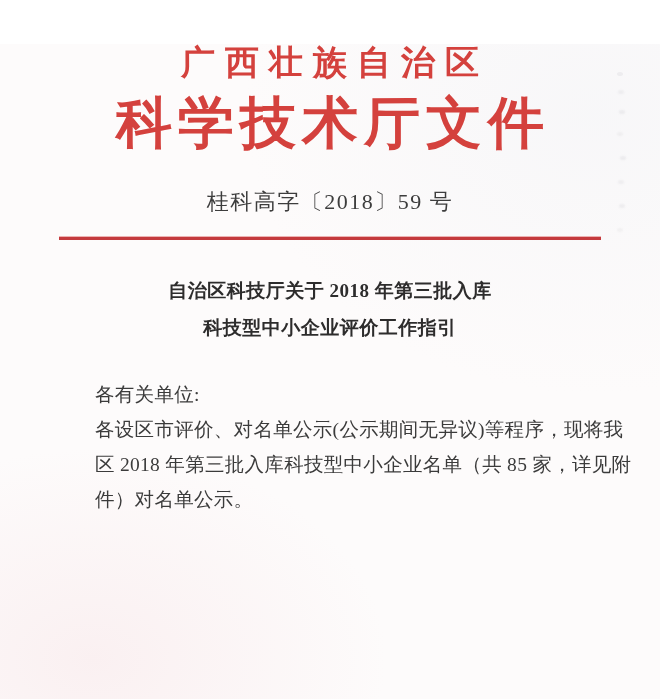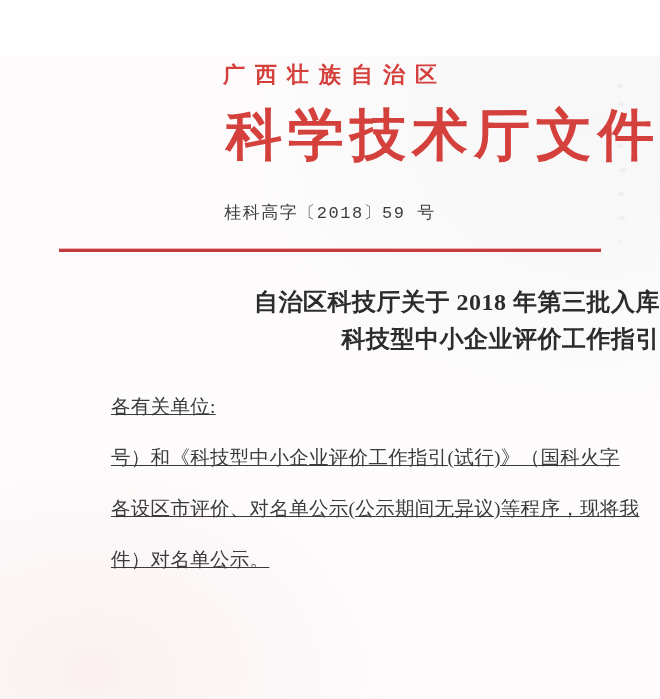--- a/index.html
+++ b/index.html
@@ -28,53 +28,52 @@
     box-shadow:
       1px 18px 2px rgba(150,150,155,.10),
       2px 38px 2px rgba(150,150,155,.12),
       0px 60px 2px rgba(150,150,155,.09),
       3px 84px 2px rgba(150,150,155,.12),
       1px 108px 2px rgba(150,150,155,.10),
       2px 132px 2px rgba(150,150,155,.11),
       0px 156px 2px rgba(150,150,155,.08);
   }
   .region{
-    margin:56px 0 0;text-align:center;
+    margin:44px 0 0;text-align:center;
     color:var(--red);
-    font-size:22px;line-height:38px;font-weight:bold;
+    font-size:34px;line-height:38px;font-weight:bold;
     letter-spacing:10px;text-indent:10px;
   }
   .org{
-    margin:8px 0 0;text-align:right;
+    margin:8px 0 0;text-align:center;
     color:var(--red);
     font-size:56px;line-height:66px;font-weight:bold;
     letter-spacing:6px;text-indent:6px;
   }
   .doc-number{
     margin:34px 0 0;text-align:center;
-    font-size:17px;line-height:24px;color:#3d3d3d;
+    font-size:22px;line-height:24px;color:#3d3d3d;
     letter-spacing:1.5px;
-    font-family:Liberation Mono, monospace;
   }
   .red-rule{
     width:542px;height:3px;margin:23px auto 0;
     background:var(--rule-red);
     box-shadow:0 -1px 0 rgba(224,120,120,.55);
   }
   .title{
-    margin:32px 0 0;text-align:right;
-    font-size:24px;line-height:37px;font-weight:bold;
+    margin:32px 0 0;text-align:center;
+    font-size:19px;line-height:37px;font-weight:bold;
     color:#2d2c2c;letter-spacing:.5px;
   }
   .title .tl{display:block;}
   .body-text{
     margin:31px 0 0 95px;width:480px;
     font-size:19.5px;line-height:35px;color:#3b3b3b;
   }
-  .body-text p{margin:16px;white-space:nowrap;letter-spacing:.3px;text-decoration:underline;}
+  .body-text p{margin:0;white-space:nowrap;letter-spacing:.3px;}
   .body-text .indent{text-indent:40px;}
   .page-number{
     position:absolute;left:0;right:0;bottom:26px;
     text-align:center;font-size:15px;color:#4a4a4a;
   }
 </style>
 </head>
 <body>
 
 <div class="page">
@@ -90,20 +89,20 @@
 
   <div class="red-rule"></div>
 
   <h1 class="title">
     <span class="tl">自治区科技厅关于 2018 年第三批入库</span>
     <span class="tl">科技型中小企业评价工作指引</span>
   </h1>
 
   <div class="body-text">
     <p>各有关单位:</p>
-    <p>号）和《科技型中小企业评价工作指引(试行)》（国科火字</p>
     <p>各设区市评价、对名单公示(公示期间无异议)等程序，现将我</p>
+    <p>区 2018 年第三批入库科技型中小企业名单（共 85 家，详见附</p>
     <p>件）对名单公示。</p>
   </div>
 
   <div class="page-number">1</div>
 
 </div>
 
 </body></html>

